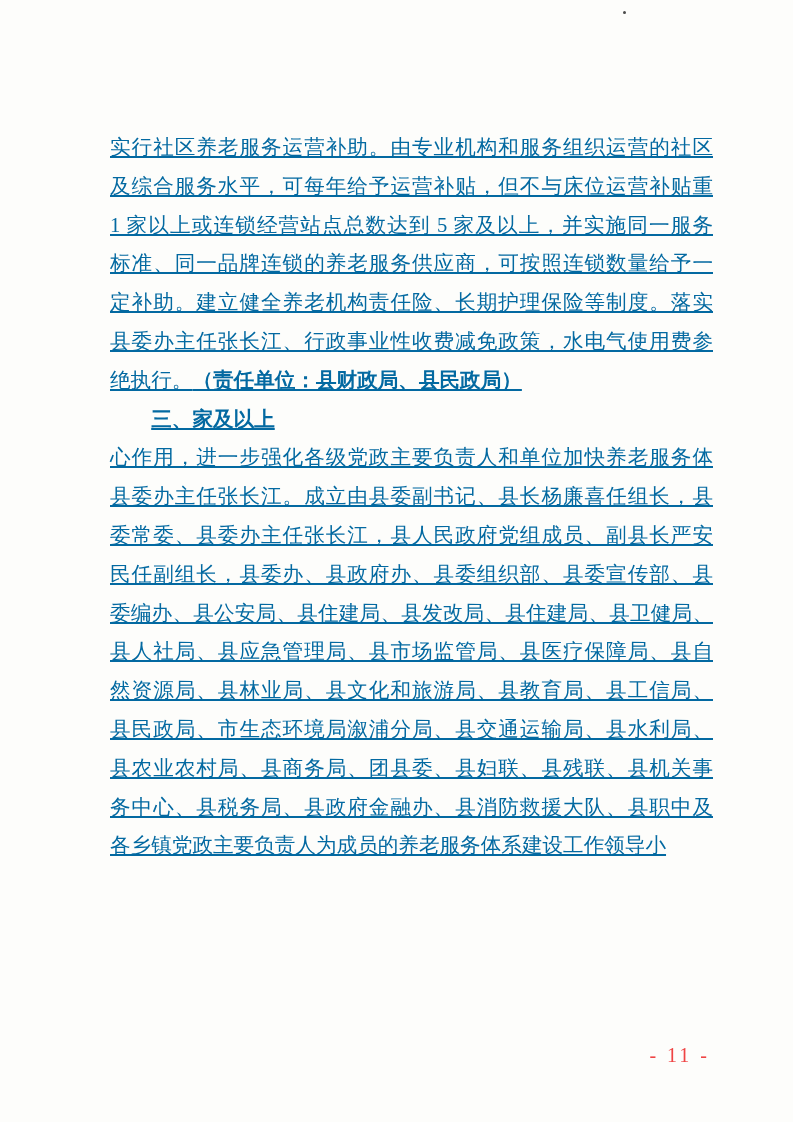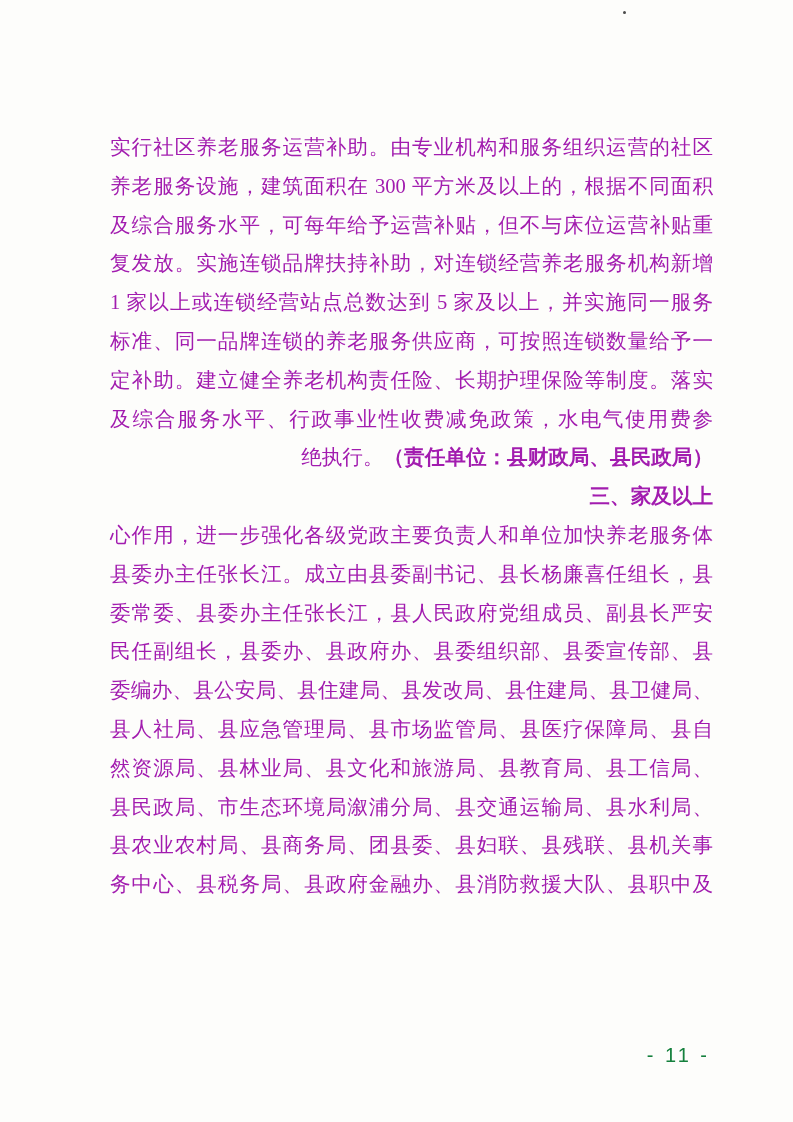--- a/index.html
+++ b/index.html
@@ -25,73 +25,71 @@
     border-radius: 50%;
     background: #4a4a4a;
   }
   .body-text {
     position: absolute;
     left: 110px;
     top: 128px;
     width: 603px;
     font-size: 20.6px;
     line-height: 38.8px;
-    color: #a21caf;
+    color: #0369a1;
     text-align: left;
+    text-decoration: underline;
   }
   .line {
     height: 38.8px;
     overflow: visible;
-    text-align: right;
   }
   .line.fill {
     text-align: justify;
     text-align-last: justify;
   }
   .line.indent {
     text-indent: 2em;
   }
   .b {
     font-weight: 700;
   }
   .page-number {
     position: absolute;
     top: 1044px;
     right: 83px;
     font-size: 20px;
     letter-spacing: 3px;
-    color: #15803d;
-    font-family: Liberation Sans, sans-serif;
+    color: #ef4444;
+    font-family: Liberation Serif, serif;
     text-align: center;
   }
 </style>
 </head>
 <body>
 
 <div class="page">
 
   <div class="speck"></div>
 
   <div class="body-text">
 
     <div class="line fill"><span>实行社区养老服务运营补助。由专业机构和服务组织运营的社区</span></div>
 
-    <div class="line fill"><span>养老服务设施，建筑面积在 300 平方米及以上的，根据不同面积</span></div>
 
     <div class="line fill"><span>及综合服务水平，可每年给予运营补贴，但不与床位运营补贴重</span></div>
 
-    <div class="line fill"><span>复发放。实施连锁品牌扶持补助，对连锁经营养老服务机构新增</span></div>
 
     <div class="line fill"><span>1 家以上或连锁经营站点总数达到 5 家及以上，并实施同一服务</span></div>
 
     <div class="line fill"><span>标准、同一品牌连锁的养老服务供应商，可按照连锁数量给予一</span></div>
 
     <div class="line fill"><span>定补助。建立健全养老机构责任险、长期护理保险等制度。落实</span></div>
 
-    <div class="line fill"><span>及综合服务水平、行政事业性收费减免政策，水电气使用费参</span></div>
+    <div class="line fill"><span>县委办主任张长江、行政事业性收费减免政策，水电气使用费参</span></div>
 
 
     <div class="line"><span>绝执行。</span><span class="b">（责任单位：县财政局、县民政局）</span></div>
 
     <div class="line indent"><span class="b">三、家及以上</span></div>
 
 
     <div class="line fill"><span>心作用，进一步强化各级党政主要负责人和单位加快养老服务体</span></div>
 
     <div class="line fill"><span>县委办主任张长江。成立由县委副书记、县长杨廉喜任组长，县</span></div>
@@ -105,18 +103,19 @@
     <div class="line fill"><span>县人社局、县应急管理局、县市场监管局、县医疗保障局、县自</span></div>
 
     <div class="line fill"><span>然资源局、县林业局、县文化和旅游局、县教育局、县工信局、</span></div>
 
     <div class="line fill"><span>县民政局、市生态环境局溆浦分局、县交通运输局、县水利局、</span></div>
 
     <div class="line fill"><span>县农业农村局、县商务局、团县委、县妇联、县残联、县机关事</span></div>
 
     <div class="line fill"><span>务中心、县税务局、县政府金融办、县消防救援大队、县职中及</span></div>
 
+    <div class="line"><span>各乡镇党政主要负责人为成员的养老服务体系建设工作领导小</span></div>
 
   </div>
 
   <div class="page-number">- 11 -</div>
 
 </div>
 
 </body></html>

